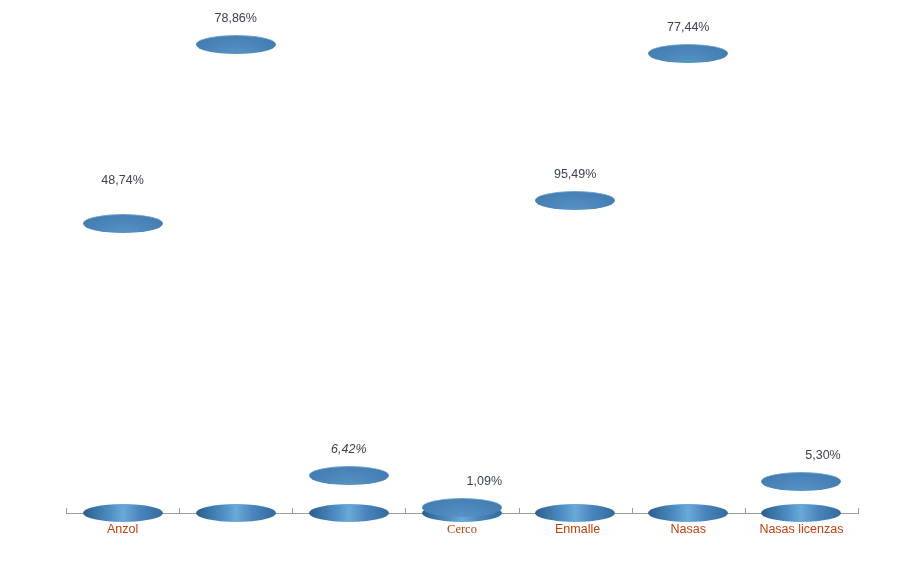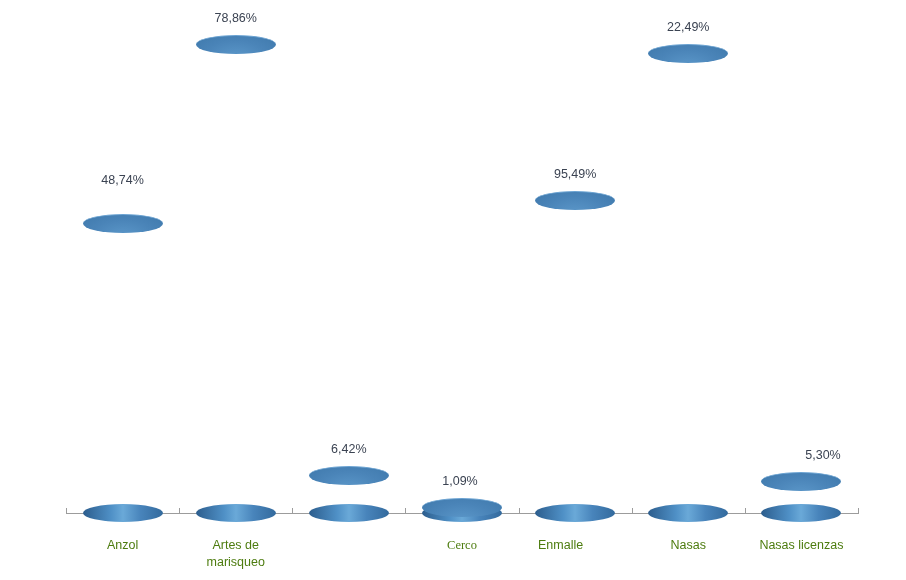--- a/index.html
+++ b/index.html
@@ -93,22 +93,21 @@
     white-space: nowrap;
   }
 
   
   .cat-label {
     position: absolute;
     top: 521px;
     text-align: center;
     font-size: 12.5px;
     line-height: 17px;
-    color: #4d7c0f;
-    margin-top: 16px;
+    color: #c2410c;
   }
   .cat-label span { display: block; }
 </style>
 </head>
 <body>
 
 <div id="chart-root">
   <div id="plot">
 
     <div class="axis-line"></div>
@@ -128,54 +127,50 @@
       <div class="data-label" style="left: 62.5714px; width: 120px; top: 173px;">48,74%</div>
       <div class="cat-label" style="left: 66px; width: 113.143px;">
         <span>Anzol</span>
       </div>
       <div class="bar" title="Artes de marisqueo 78,86%" style="left: 195.714px; top: 35.1773px; width: 80px; height: 486.823px;">
         <div class="cyl-bottom"></div>
         <div class="cyl-body"></div>
         <div class="cyl-top"></div>
       </div>
       <div class="data-label" style="left: 175.714px; width: 120px; top: 11.1773px; text-align: center;">78,86%</div>
-      <div class="cat-label" style="left: 179.143px; width: 113.143px;">
-        <span>Artes de</span>
-        <span>marisqueo</span>
-      </div>
       <div class="bar" title="Artes remolcadas ou haladas á man 6,42%" style="left: 308.857px; top: 465.833px; width: 80px; height: 56.1669px;">
         <div class="cyl-bottom"></div>
         <div class="cyl-body"></div>
         <div class="cyl-top"></div>
       </div>
-      <div class="data-label" style="left: 288.857px; width: 120px; top: 441.833px;">6,42%</div>
+      <div class="data-label" style="left: 288.857px; width: 120px; top: 441.833px; font-style: italic;">6,42%</div>
       <div class="bar" title="Cerco 1,09%" style="left: 422px; top: 497.52px; width: 80px; height: 24.48px;">
         <div class="cyl-bottom"></div>
         <div class="cyl-body"></div>
         <div class="cyl-top"></div>
       </div>
-      <div class="data-label" style="left: 400px; width: 120px; top: 473.52px;">1,09%</div>
+      <div class="data-label" style="left: 382px; width: 120px; top: 473.52px; text-align: right;">1,09%</div>
       <div class="cat-label" style="left: 405.429px; width: 113.143px; font-family: Liberation Serif, serif;">
         <span>Cerco</span>
       </div>
       <div class="bar" title="Enmalle 52,61%" style="left: 535.143px; top: 191.234px; width: 80px; height: 330.766px;">
         <div class="cyl-bottom"></div>
         <div class="cyl-body"></div>
         <div class="cyl-top"></div>
       </div>
       <div class="data-label" style="left: 515.143px; width: 120px; top: 167.234px;">95,49%</div>
-      <div class="cat-label" style="left: 504px; width: 113.143px;">
+      <div class="cat-label" style="left: 521px; width: 113.143px;">
         <span>Enmalle</span>
       </div>
       <div class="bar" title="Nasas 77,44%" style="left: 648.286px; top: 43.6192px; width: 80px; height: 478.381px;">
         <div class="cyl-bottom"></div>
         <div class="cyl-body"></div>
         <div class="cyl-top"></div>
       </div>
-      <div class="data-label" style="left: 628.286px; width: 120px; top: 19.6192px;">22,49%</div>
+      <div class="data-label" style="left: 628.286px; width: 120px; top: 19.6192px;">77,44%</div>
       <div class="cat-label" style="left: 631.714px; width: 113.143px;">
         <span>Nasas</span>
       </div>
       <div class="bar" title="Outras licenzas 5,30%" style="left: 761.429px; top: 472.491px; width: 80px; height: 49.5085px;">
         <div class="cyl-bottom"></div>
         <div class="cyl-body"></div>
         <div class="cyl-top"></div>
       </div>
       <div class="data-label" style="left: 763px; width: 120px; top: 448.491px;">5,30%</div>
       <div class="cat-label" style="left: 744.857px; width: 113.143px;">

